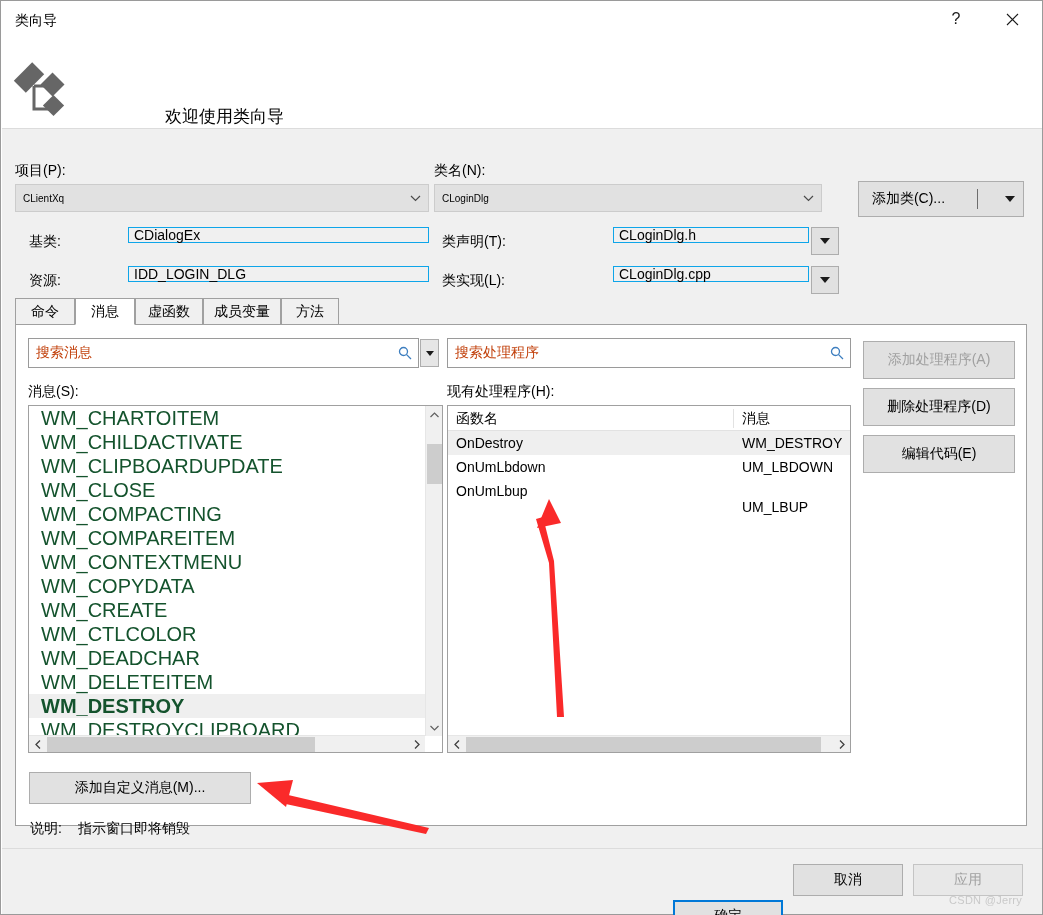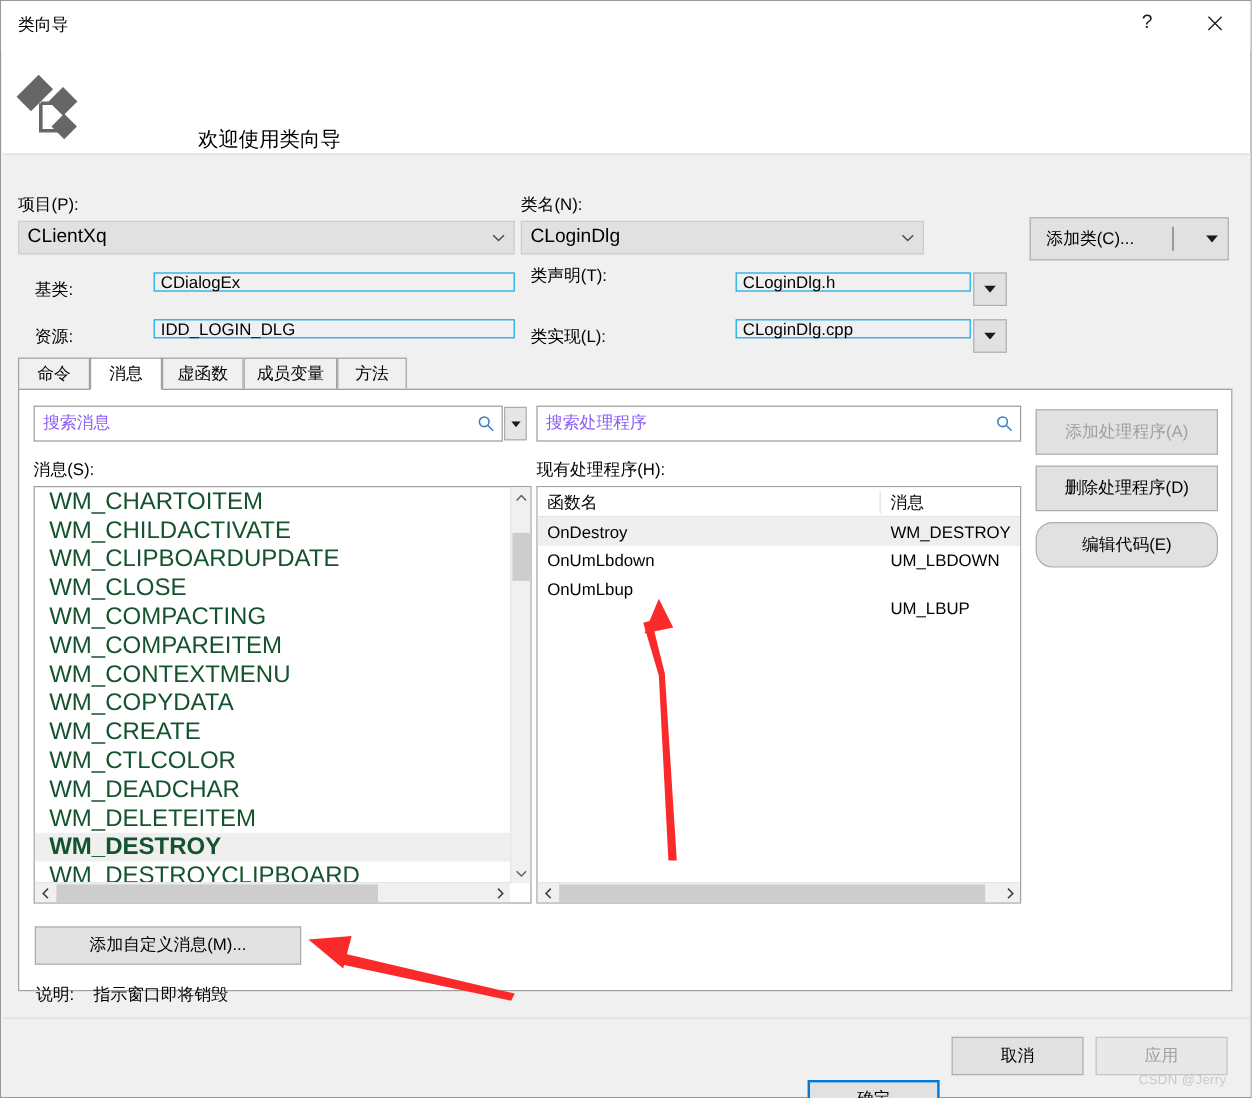--- a/index.html
+++ b/index.html
@@ -57,21 +57,21 @@
     position: absolute; font-size: 14px; color: #000000; white-space: nowrap;
   }
 
   
   .combo {
     position: absolute; height: 28px;
     background: #e1e1e1; border: 1px solid #cccccc;
     display: flex; align-items: center;
   }
   .combo .val {
-    flex: 1; padding-left: 7px; font-size: 16px; color: #000; overflow: hidden;
+    flex: 1; padding-left: 7px; font-size: 10px; color: #000; overflow: hidden;
     white-space: nowrap;
   }
   .combo .chev {
     width: 26px; display: flex; align-items: center; justify-content: center;
     color: #4a4a4a;
   }
 
   
   .tinput {
     position: absolute; height: 16px;
@@ -135,21 +135,21 @@
     background: #ffffff; border: 1px solid #a0a0a0;
   }
 
   
   .searchbox {
     position: absolute; height: 30px;
     background: #ffffff; border: 1px solid #9a9a9a;
     display: flex; align-items: center;
   }
   .searchbox .ph {
-    flex: 1; padding-left: 7px; font-size: 14px; color: #8b5cf6;
+    flex: 1; padding-left: 7px; font-size: 14px; color: #c2410c;
     white-space: nowrap; overflow: hidden;
   }
   .searchbox .sicon {
     width: 26px; display: flex; align-items: center; justify-content: center;
   }
   .searchdrop {
     position: absolute; width: 19px; height: 28px;
     background: #e6e6e6; border: 1px solid #adadad;
     display: flex; align-items: center; justify-content: center;
   }
@@ -270,21 +270,21 @@
       <span class="chev">
         <svg width="11" height="7" viewBox="0 0 11 7">
             <path d="M1,1 L5.5,5.5 L10,1" stroke="#4a4a4a" stroke-width="1.2" fill="none"></path>
           </svg>
       </span>
     </div>
 
     <div class="lbl" style="left:432px; top:33px;">
       <span>类名(N):</span>
     </div>
-    <div class="combo" style="left:432px; top:55px; width:336px;">
+    <div class="combo" style="left:432px; top:55px; width:388px;">
       <span class="val">CLoginDlg</span>
       <span class="chev">
         <svg width="11" height="7" viewBox="0 0 11 7">
             <path d="M1,1 L5.5,5.5 L10,1" stroke="#4a4a4a" stroke-width="1.2" fill="none"></path>
           </svg>
       </span>
     </div>
 
     <div class="btn split" style="left:856px; top:52px; width:166px; height:36px;">
       <span class="btn-split-main">添加类(C)...</span>
@@ -296,21 +296,21 @@
       </span>
     </div>
 
     <div class="lbl" style="left:27px; top:104px;">
       <span>基类:</span>
     </div>
     <div class="tinput" style="left:126px; top:98px; width:301px;">
       <span class="val">CDialogEx</span>
     </div>
 
-    <div class="lbl" style="left:440px; top:92px;">
+    <div class="lbl" style="left:440px; top:104px;">
       <span>类声明(T):</span>
     </div>
     <div class="tinput" style="left:611px; top:98px; width:196px;">
       <span class="val">CLoginDlg.h</span>
     </div>
     <div class="dropbtn" style="left:809px; top:98px;">
       <svg width="10" height="6" viewBox="0 0 10 6">
           <path d="M0,0 L10,0 L5,6 Z" fill="#1a1a1a"></path>
         </svg>
     </div>
@@ -471,21 +471,21 @@
         </div>
       </div>
     </div>
 
     <div class="btn disabled" style="left:847px; top:16px; width:152px; height:38px;">
       <span>添加处理程序(A)</span>
     </div>
     <div class="btn" style="left:847px; top:63px; width:152px; height:38px;">
       <span>删除处理程序(D)</span>
     </div>
-    <div class="btn" style="left:847px; top:110px; width:152px; height:38px;border-radius:14px;">
+    <div class="btn" style="left:847px; top:110px; width:152px; height:38px;">
       <span>编辑代码(E)</span>
     </div>
 
     <div class="btn" style="left:13px; top:447px; width:222px; height:32px;">
       <span>添加自定义消息(M)...</span>
     </div>
 
     <div class="lbl" style="left:14px; top:495px;">
       <span>说明:</span>
     </div>

